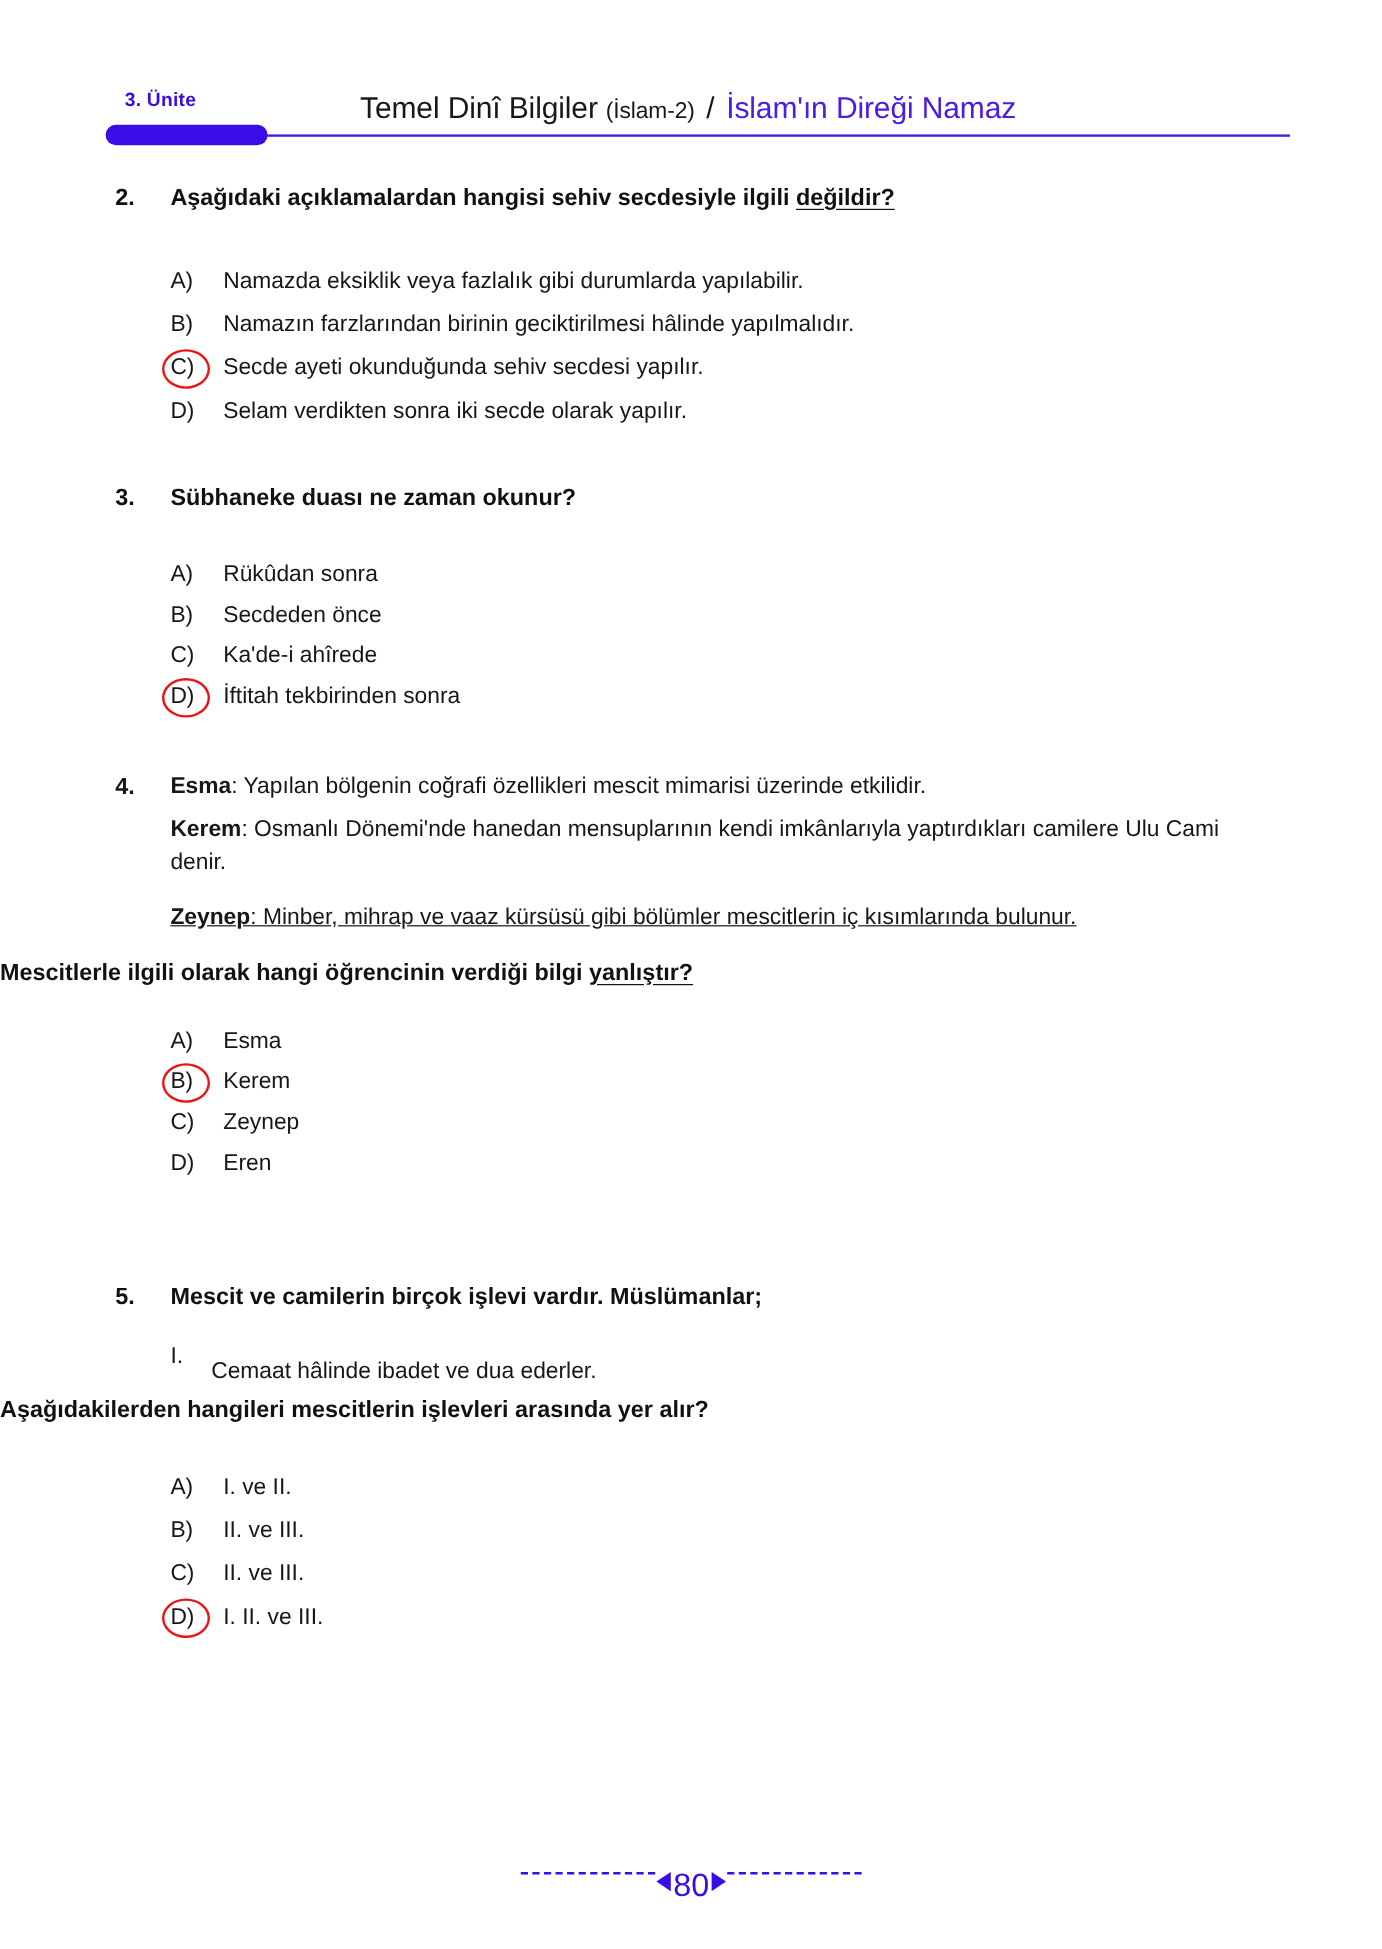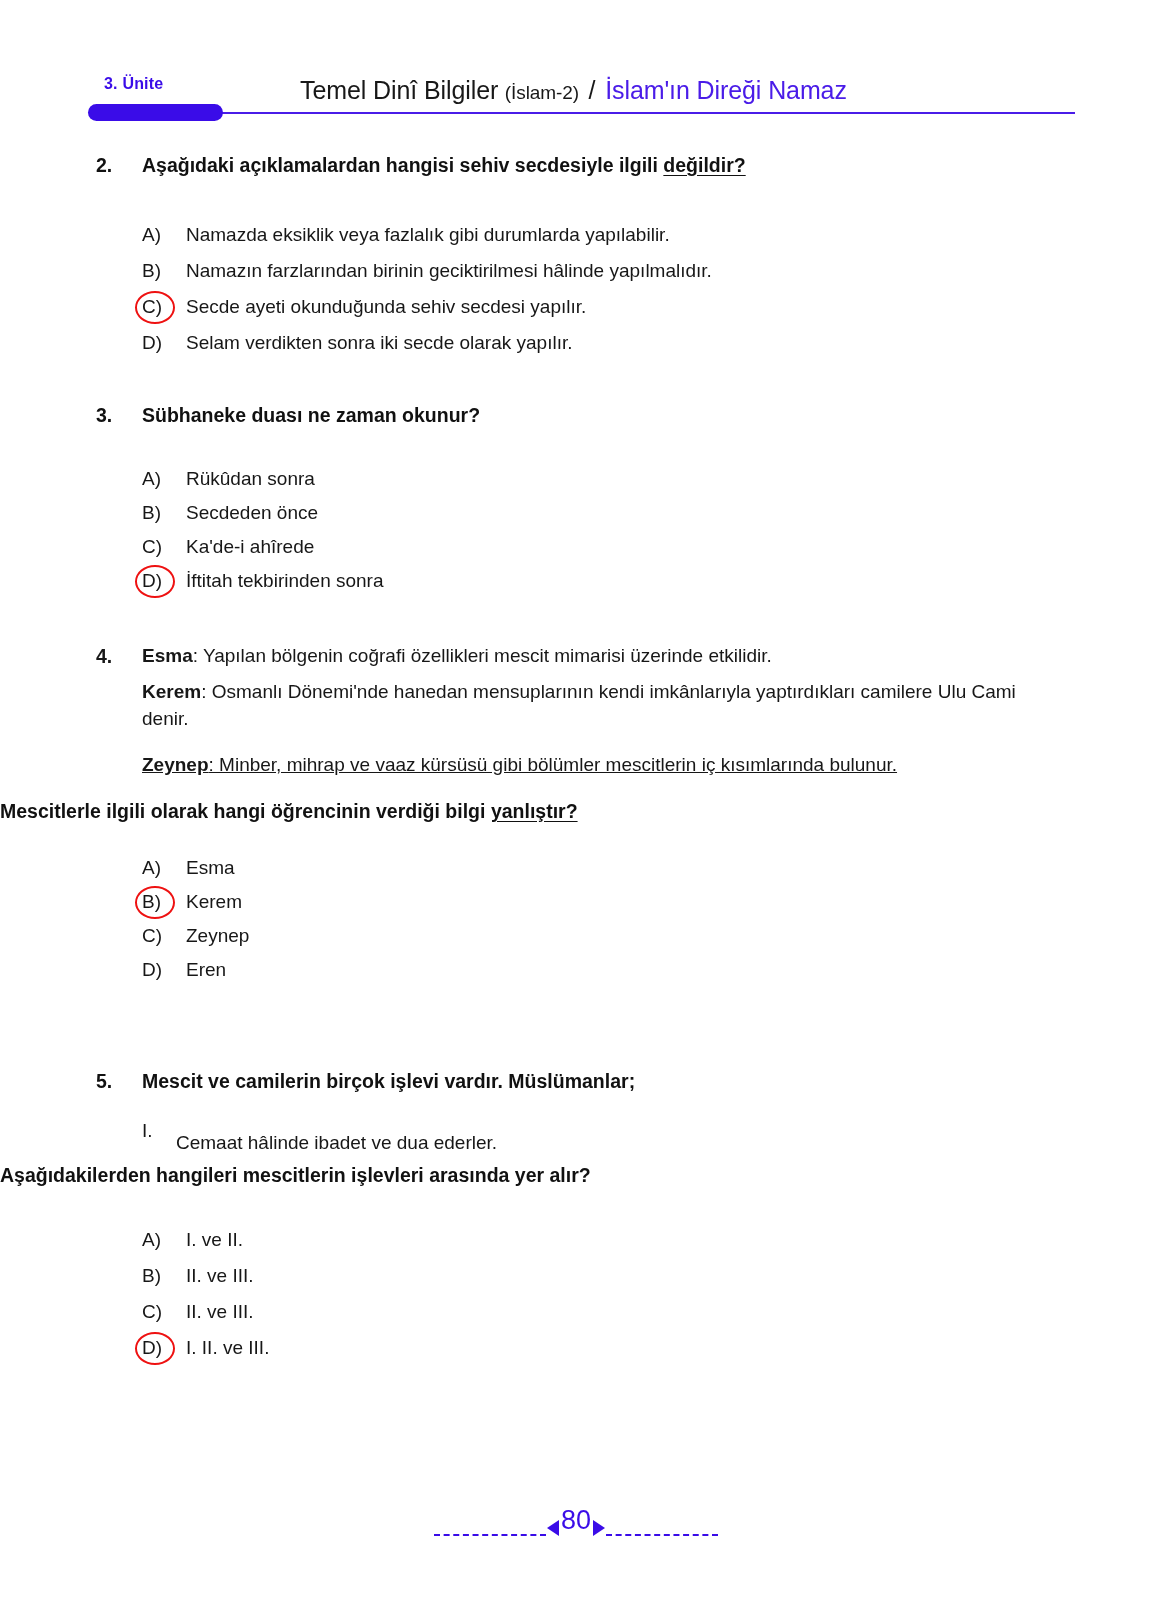--- a/index.html
+++ b/index.html
@@ -186,25 +186,25 @@
     position: absolute;
     left: 176px;
     top: 12px;
     font-size: 19px;
   }
 
   
   .footer {
     position: absolute;
     left: 0;
-    top: 1496px;
+    top: 1560px;
     width: 1152px;
     height: 40px;
     display: flex;
-    align-items: flex-end;
+    align-items: flex-start;
     justify-content: center;
   }
   .foot-dash {
     width: 112px;
     height: 0;
     border-top: 2.5px dashed #3a0ce8;
   }
   .foot-tri-left {
     width: 0; height: 0;
     border-top: 8px solid transparent;

